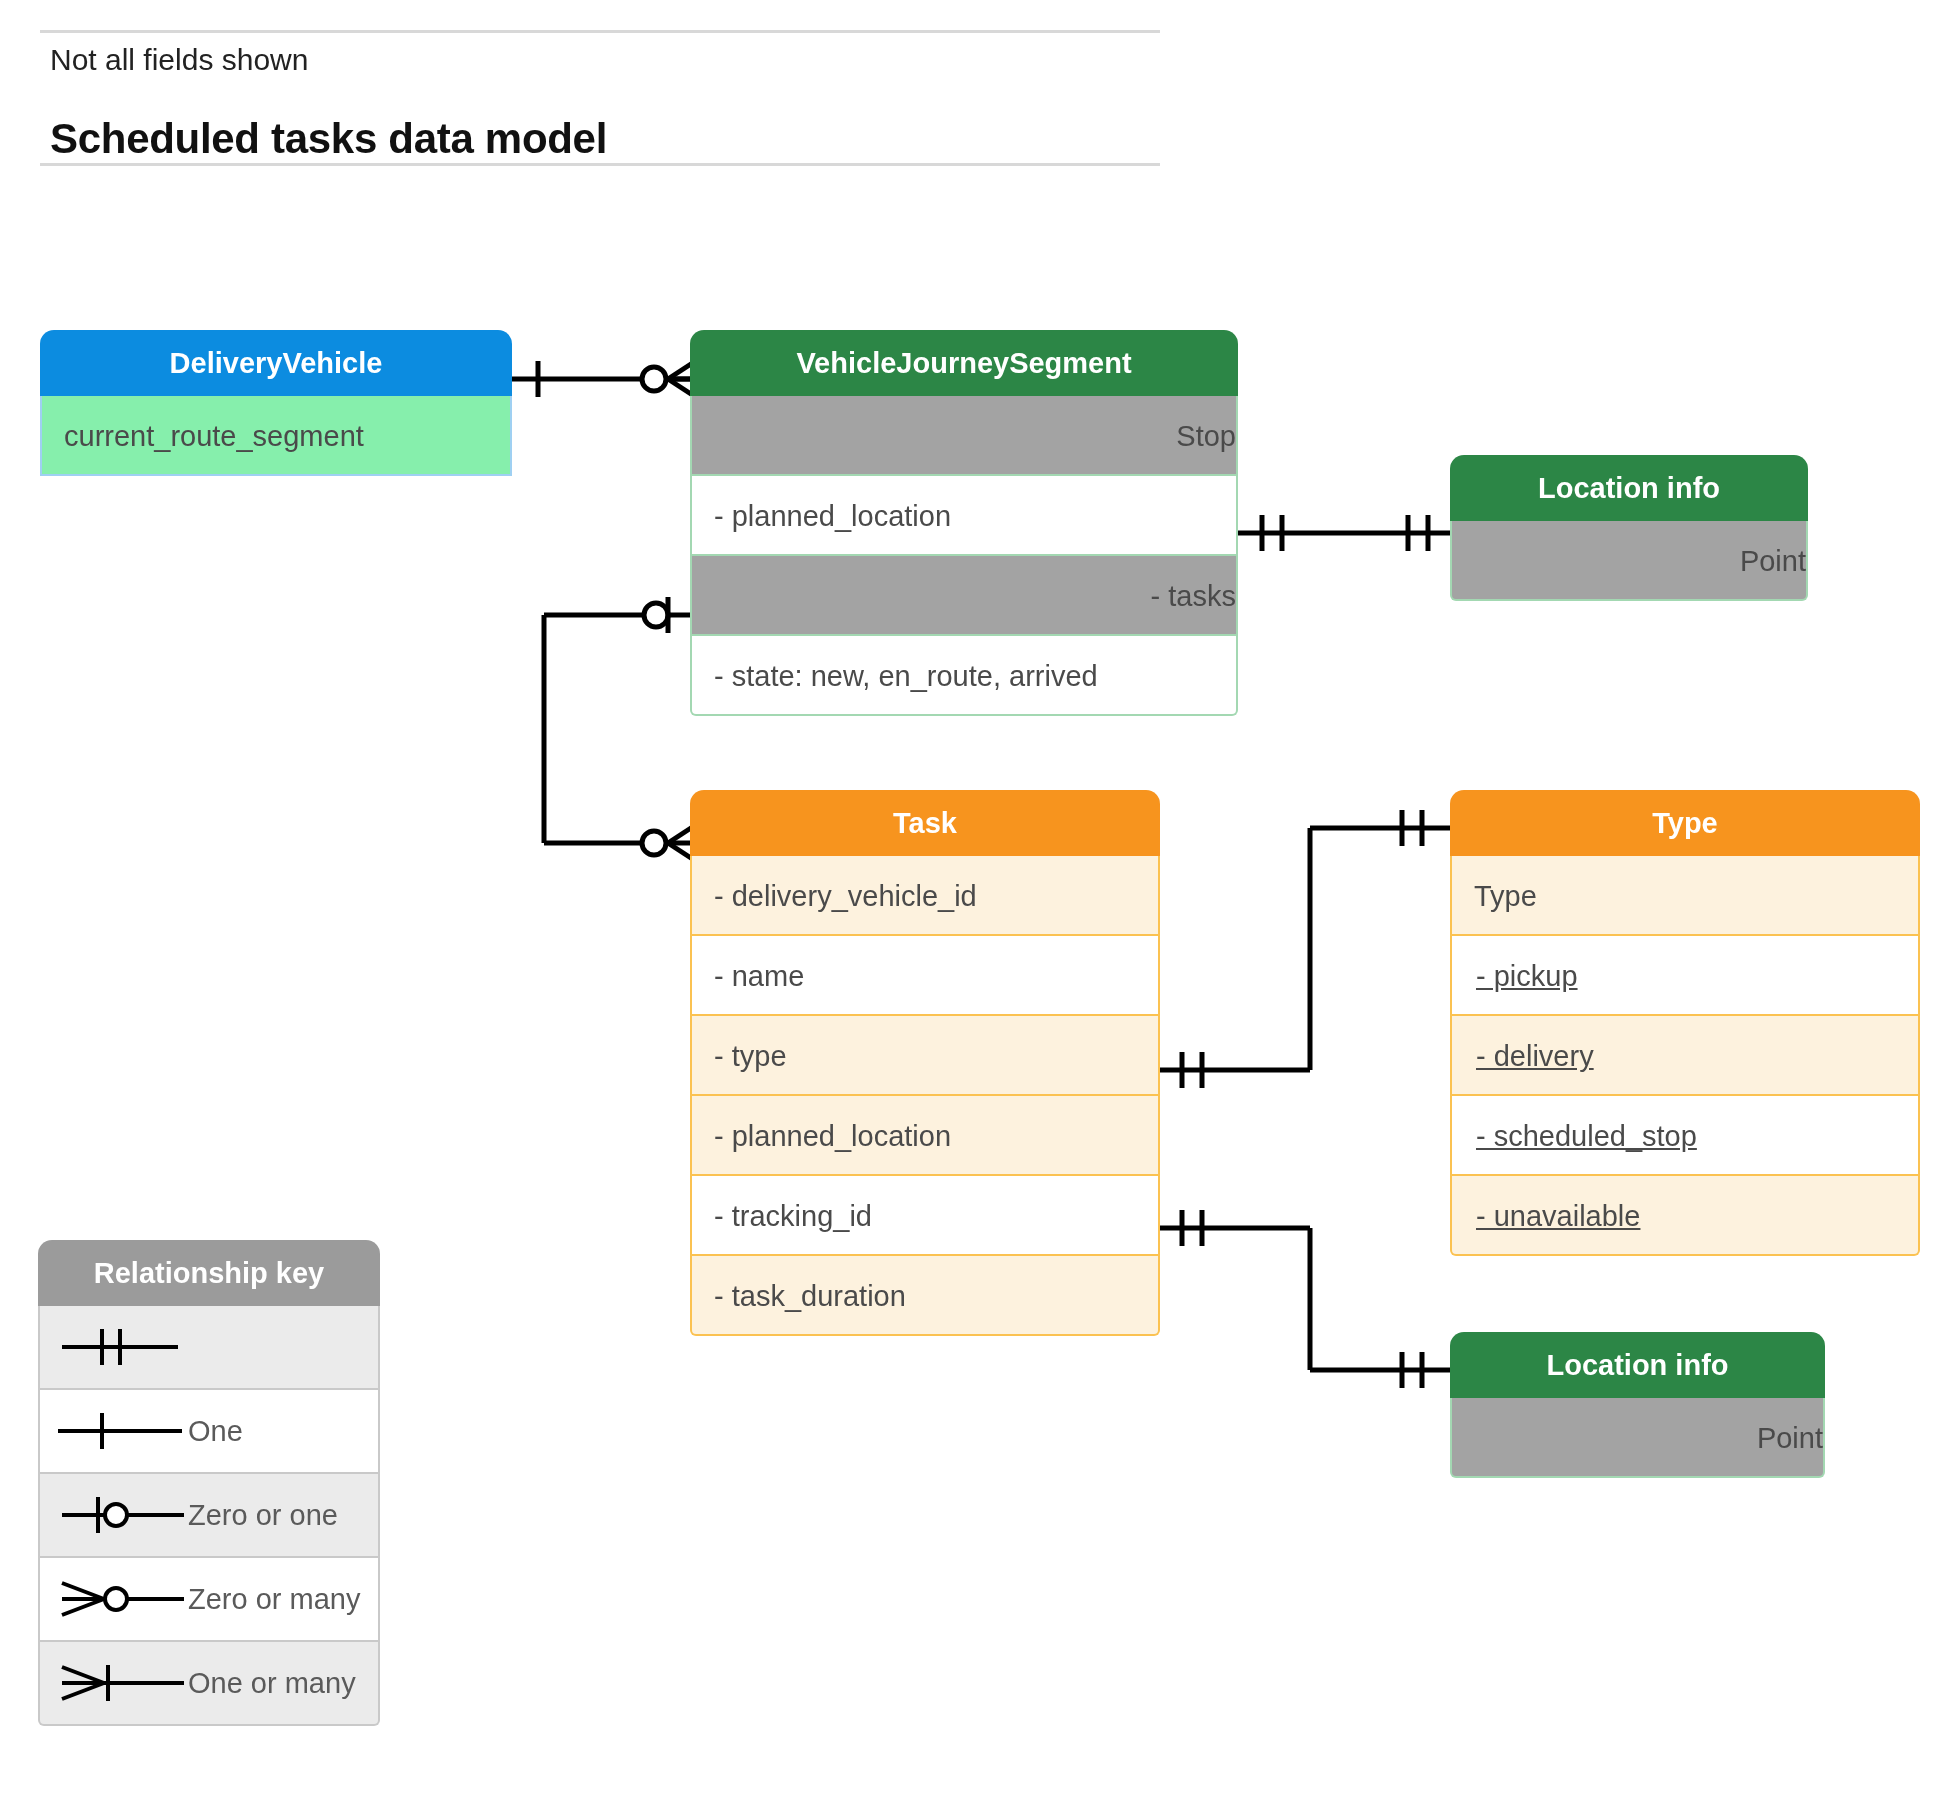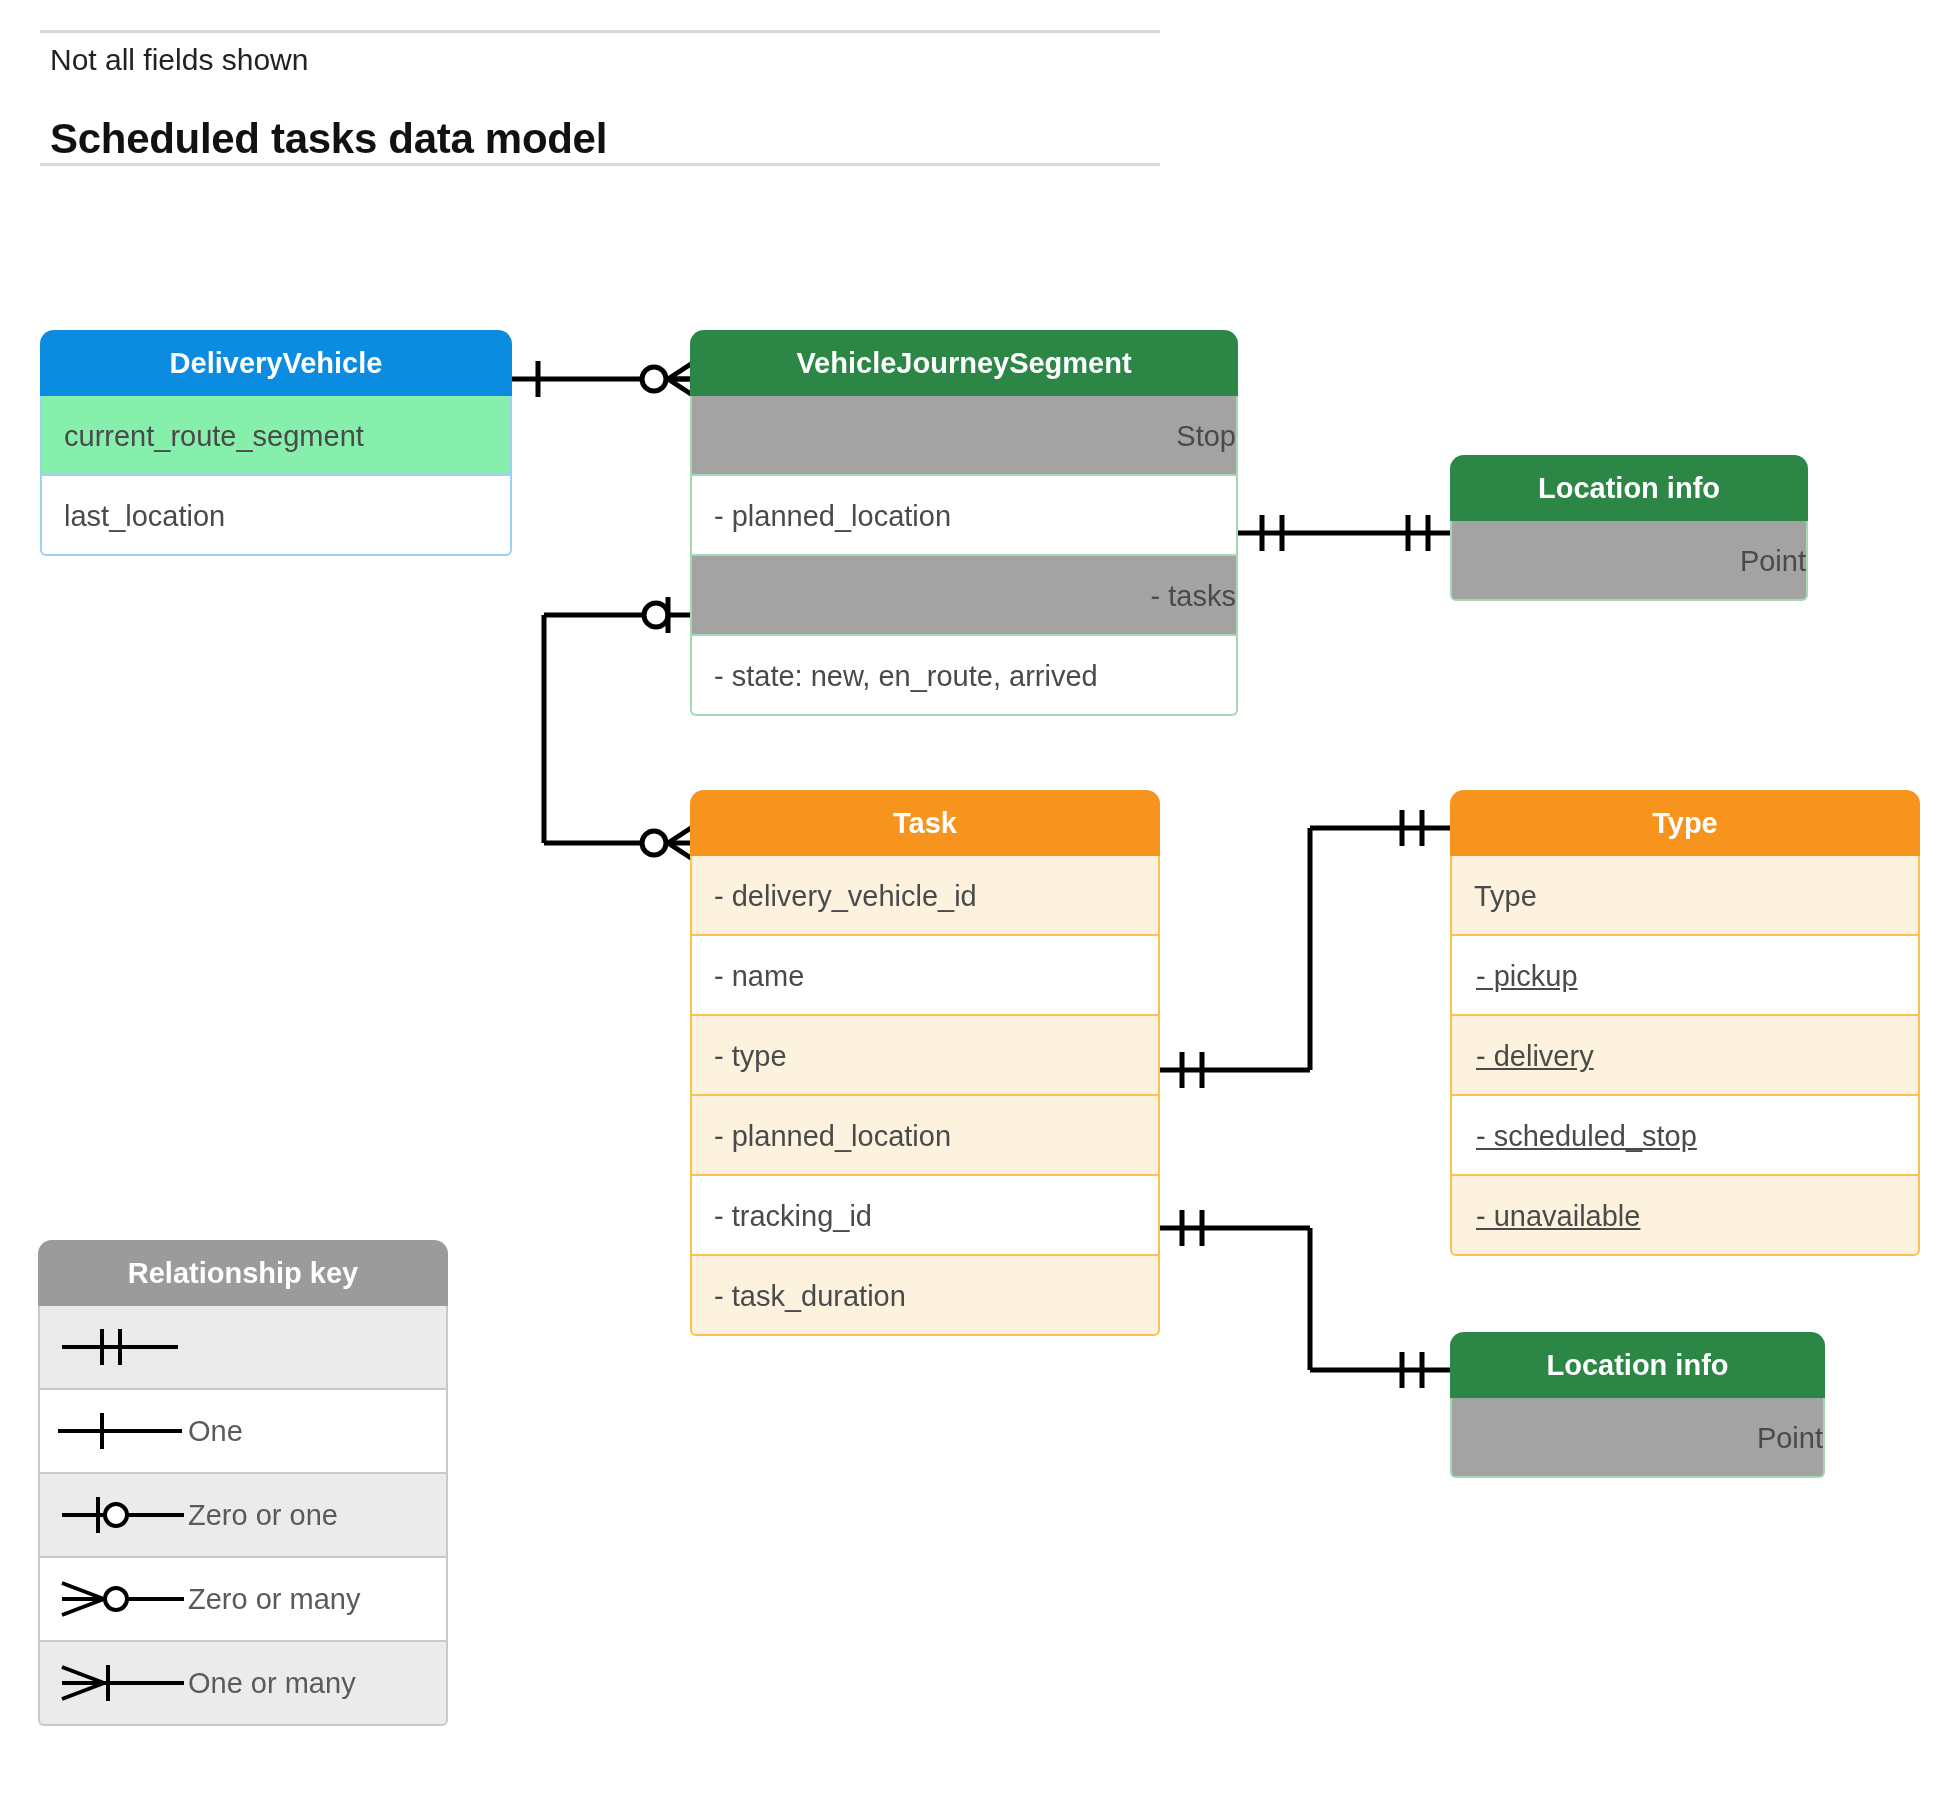--- a/index.html
+++ b/index.html
@@ -48,21 +48,21 @@
   .t-orange .erow.odd{background:#fdf2de;}
   .t-orange .erow.even{background:#ffffff;}
 
   
   .t-grey .ehead{background:#9b9b9b;}
   .t-grey .erow{border-color:#c9c9c9;}
   .t-grey .erow.odd{background:#ebebeb;}
   .t-grey .erow.even{background:#ffffff;}
 
   
-  #legend{left:38px;top:1240px;width:410px;}
+  #legend{left:38px;top:1240px;width:342px;}
   #legend .erow{padding-left:0;display:flex;align-items:center;height:84px;line-height:84px;}
   .legend-sym{width:148px;flex:0 0 148px;height:84px;position:relative;}
   .legend-label{font-size:29px;color:#5a5a5a;white-space:nowrap;}
 
   
   #wires{position:absolute;left:0;top:0;width:1940px;height:1805px;pointer-events:none;}
 </style>
 </head>
 <body>
 
@@ -116,21 +116,20 @@
     <line x1="1182" y1="1210" x2="1182" y2="1246"></line>
     <line x1="1202" y1="1210" x2="1202" y2="1246"></line>
     <line x1="1402" y1="1352" x2="1402" y2="1388"></line>
     <line x1="1422" y1="1352" x2="1422" y2="1388"></line>
   </g>
 </svg>
 
 <div class="entity t-blue" style="left:40px;top:330px;width:472px;">
   <div class="ehead">DeliveryVehicle</div>
   <div class="erow odd">current_route_segment</div>
-  <div class="erow even last">last_location</div>
 </div>
 
 <div class="entity t-green" style="left:690px;top:330px;width:548px;">
   <div class="ehead">VehicleJourneySegment</div>
   <div class="erow odd">Stop</div>
   <div class="erow even">-  planned_location</div>
   <div class="erow odd">- tasks</div>
   <div class="erow even last">- state: new, en_route, arrived</div>
 </div>
 

